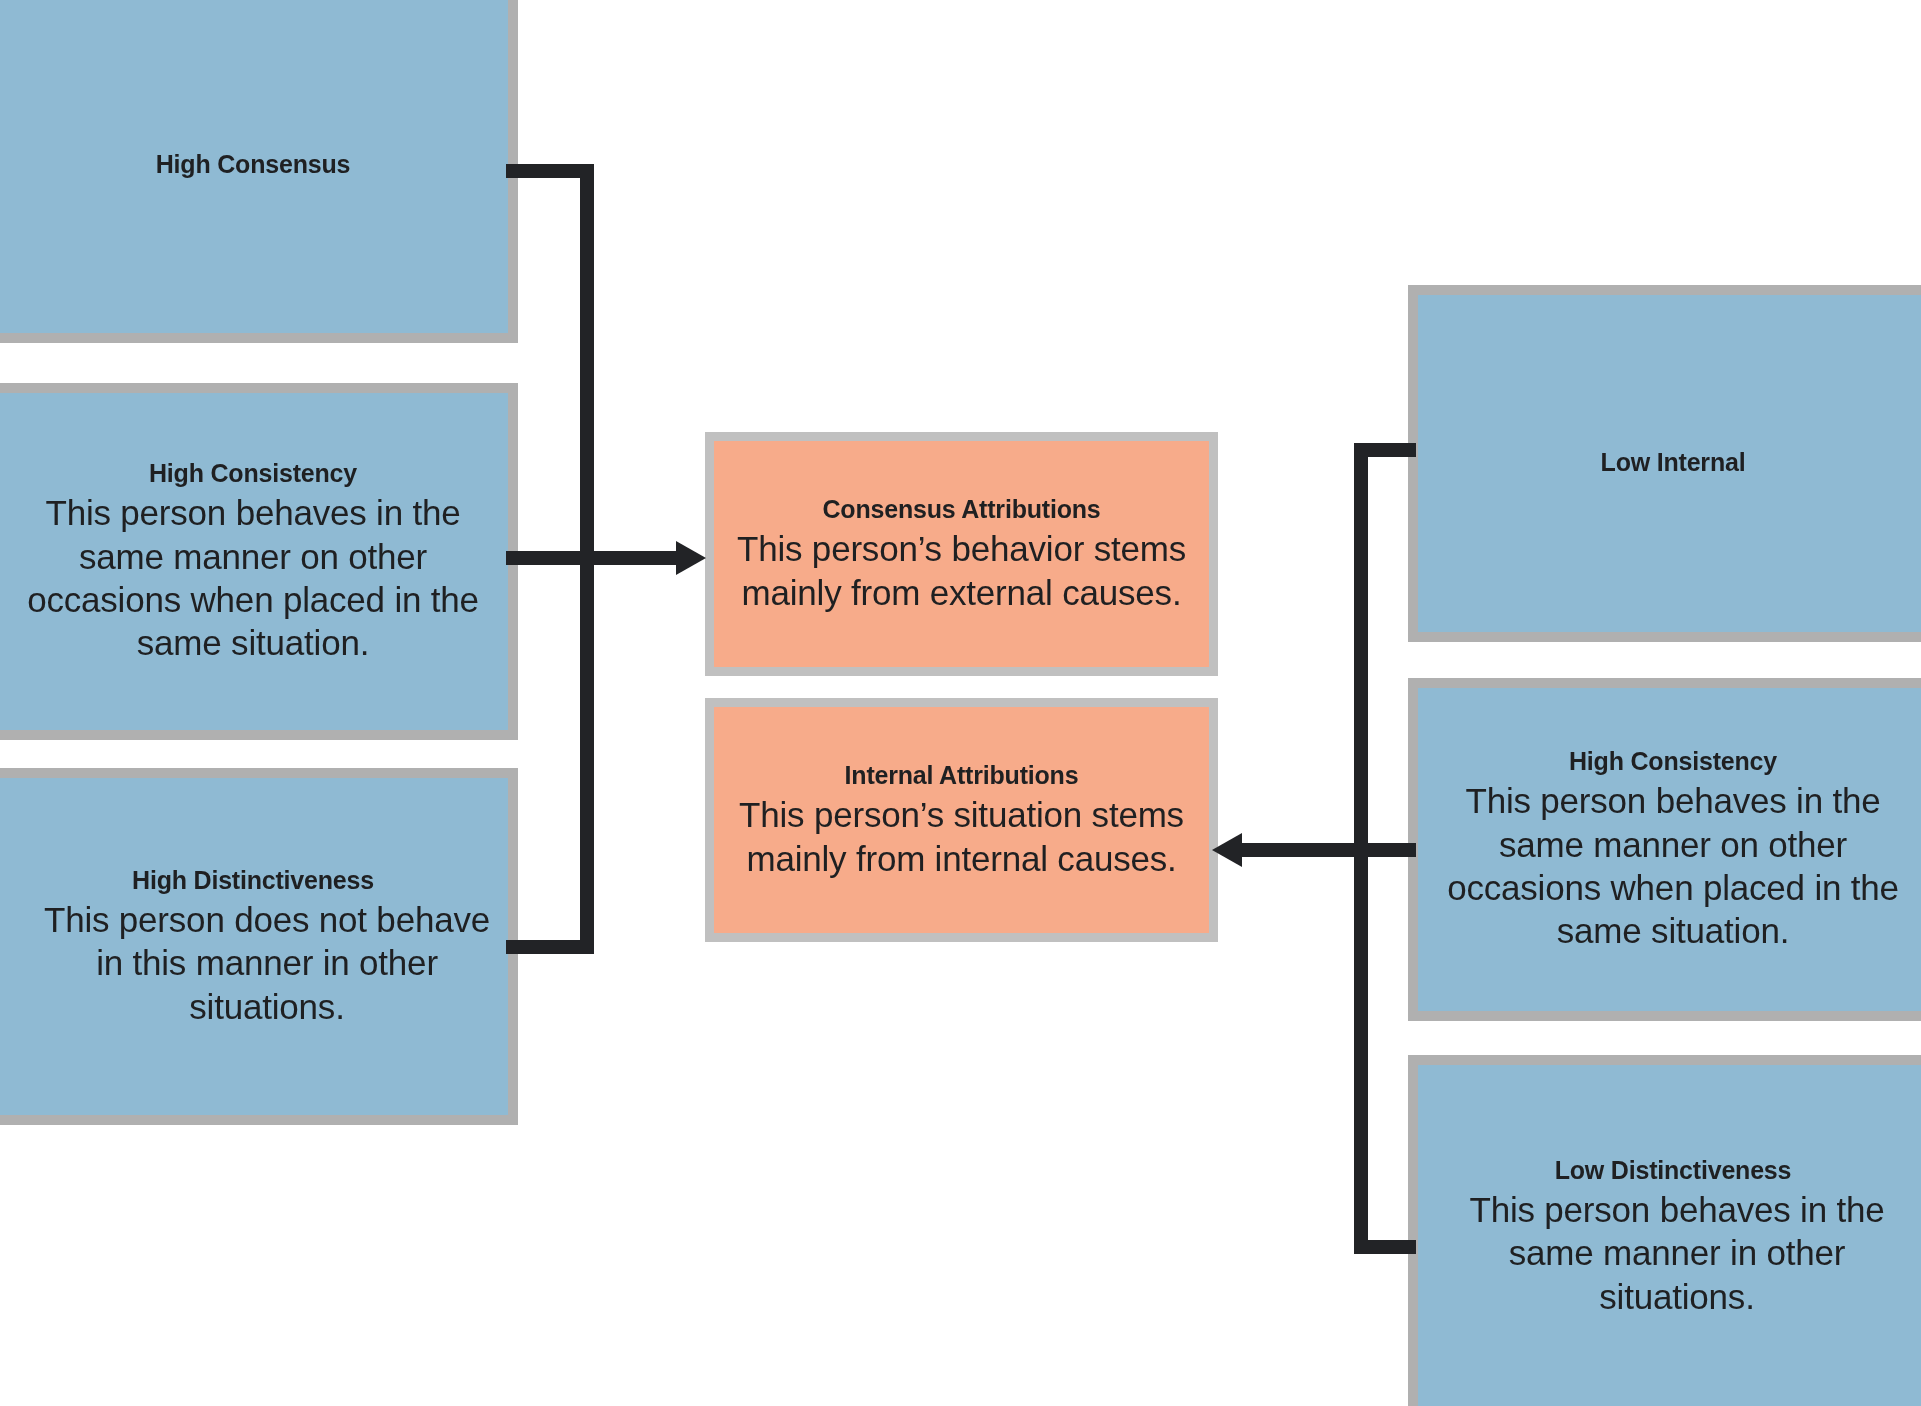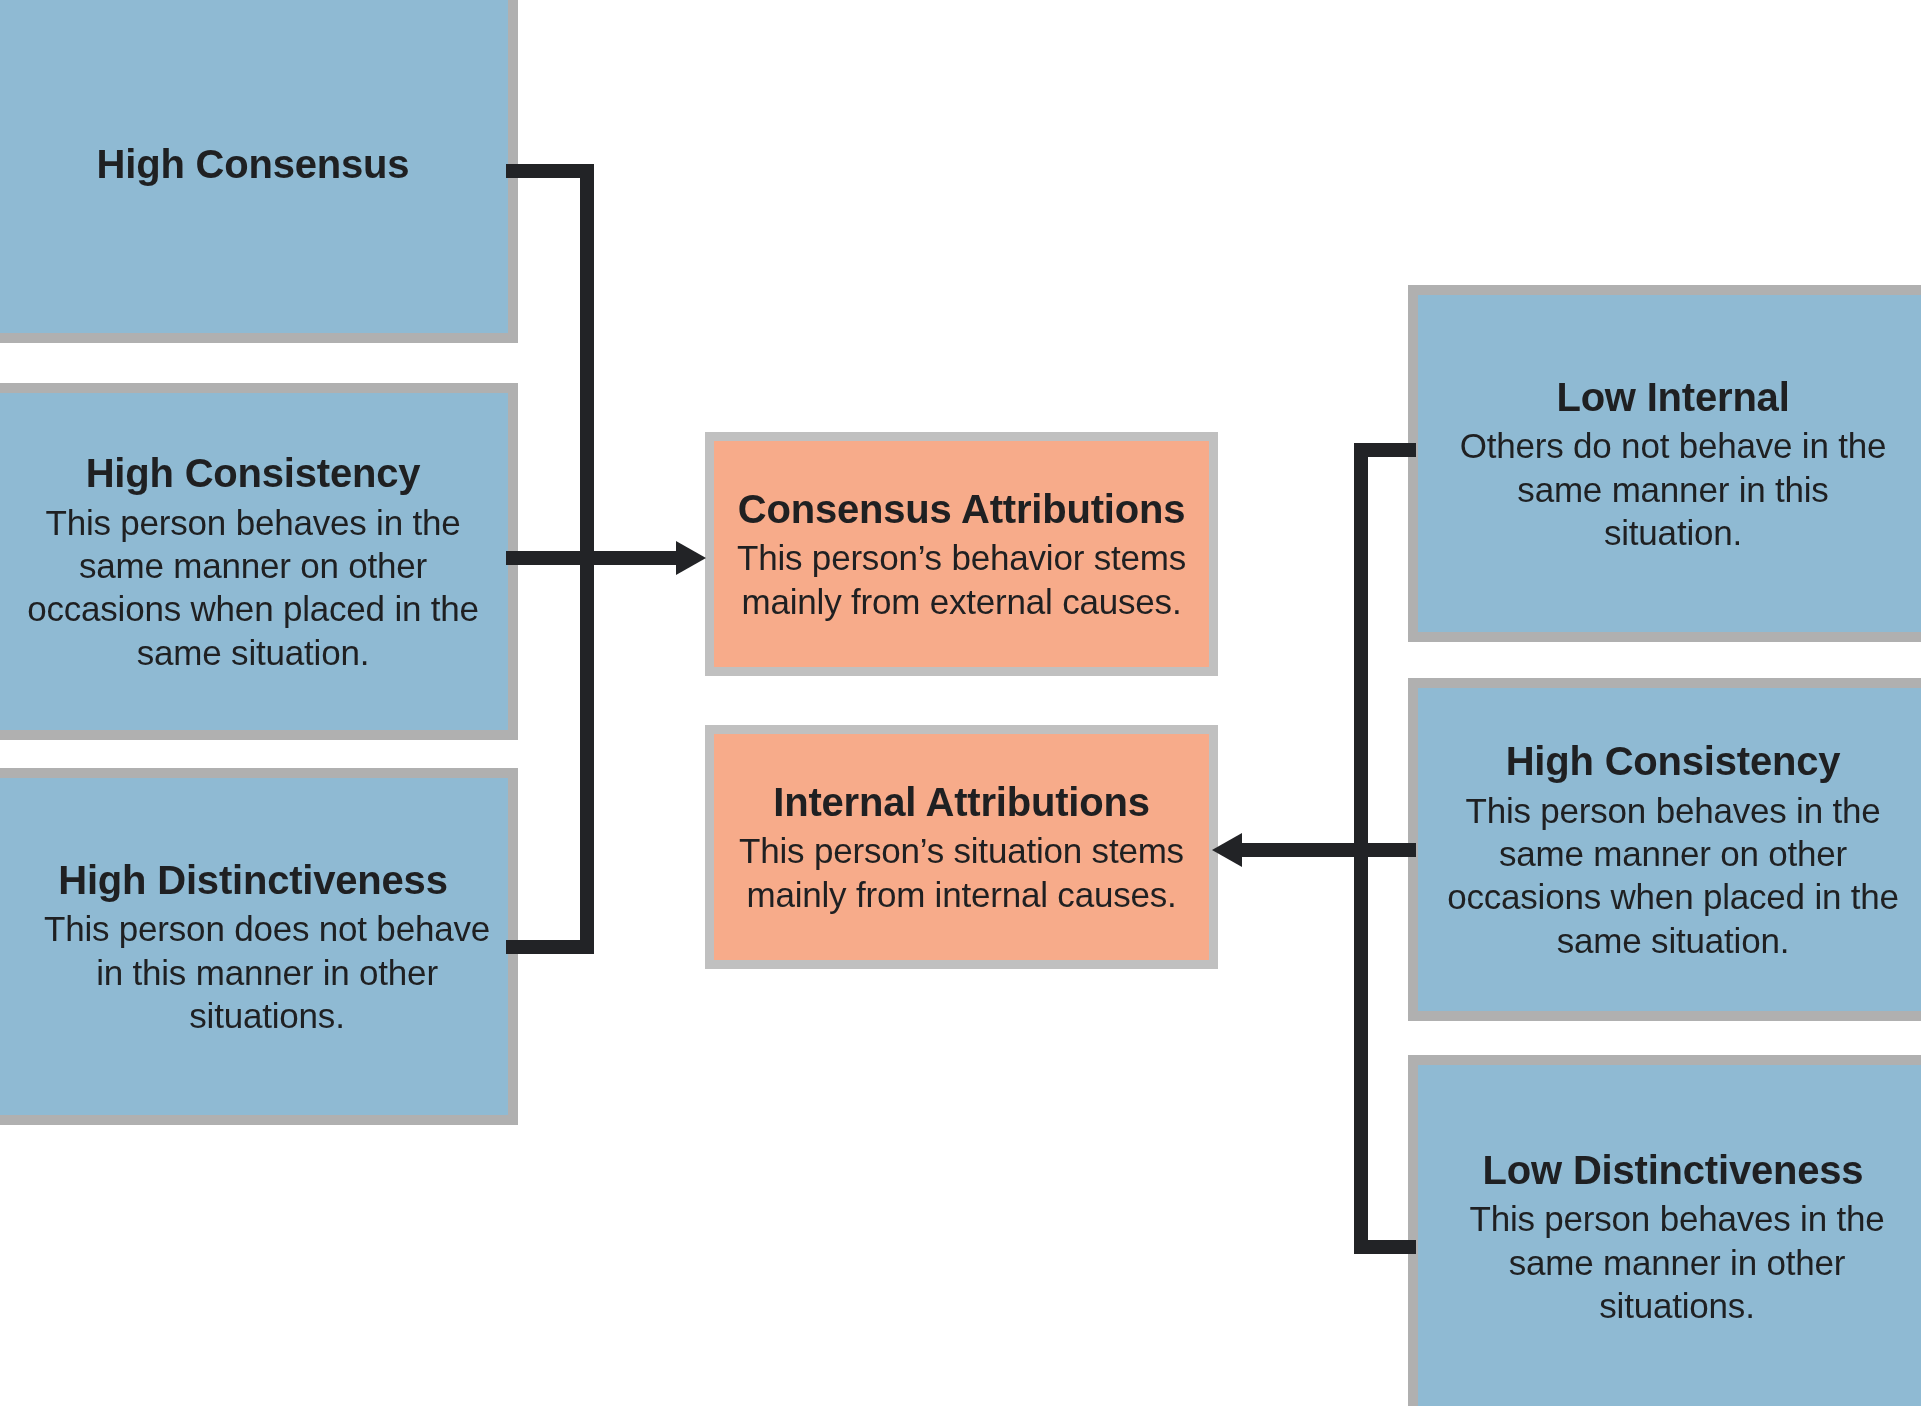--- a/index.html
+++ b/index.html
@@ -24,21 +24,21 @@
     flex-direction: column;
     align-items: center;
     justify-content: center;
     text-align: center;
     color: #1f2022;
     line-height: 1.24;
     padding: 6px 14px;
   }
   .node .title {
     font-weight: bold;
-    font-size: 40px;
+    font-size: 25px;
     letter-spacing: -0.2px;
     margin-bottom: 2px;
     white-space: nowrap;
   }
   .node .body {
     font-weight: normal;
     font-size: 35px;
     letter-spacing: -0.2px;
   }
 
@@ -92,28 +92,27 @@
   <div class="node blue left-node" style="top:768px; height:357px;">
     <div class="title">High Distinctiveness</div>
     <div class="body" style="max-width:460px;margin-left:28px;">This person does not behave in this manner in other situations.</div>
   </div>
 
   <div class="node orange" style="left:705px; top:432px; width:513px; height:244px;">
     <div class="title">Consensus Attributions</div>
     <div class="body" style="max-width:450px;">This person’s behavior stems mainly from external causes.</div>
   </div>
 
-  <div class="node orange" style="left:705px; top:725px; width:513px; height:244px;">
+  <div class="node orange" style="left:705px; top:698px; width:513px; height:244px;">
     <div class="title">Internal Attributions</div>
     <div class="body" style="max-width:450px;">This person’s situation stems mainly from internal causes.</div>
   </div>
 
   <div class="node blue right-node" style="top:285px; height:357px;">
     <div class="title">Low Internal</div>
-    <div class="body" style="max-width:440px;">Others do not behave in the same manner in this situation.</div>
   </div>
 
   <div class="node blue right-node" style="top:678px; height:343px;">
     <div class="title">High Consistency</div>
     <div class="body" style="max-width:460px;">This person behaves in the same manner on other occasions when placed in the same situation.</div>
   </div>
 
   <div class="node blue right-node" style="top:1055px; height:363px;">
     <div class="title">Low Distinctiveness</div>
     <div class="body" style="max-width:430px;margin-left:8px;">This person behaves in the same manner in other situations.</div>

